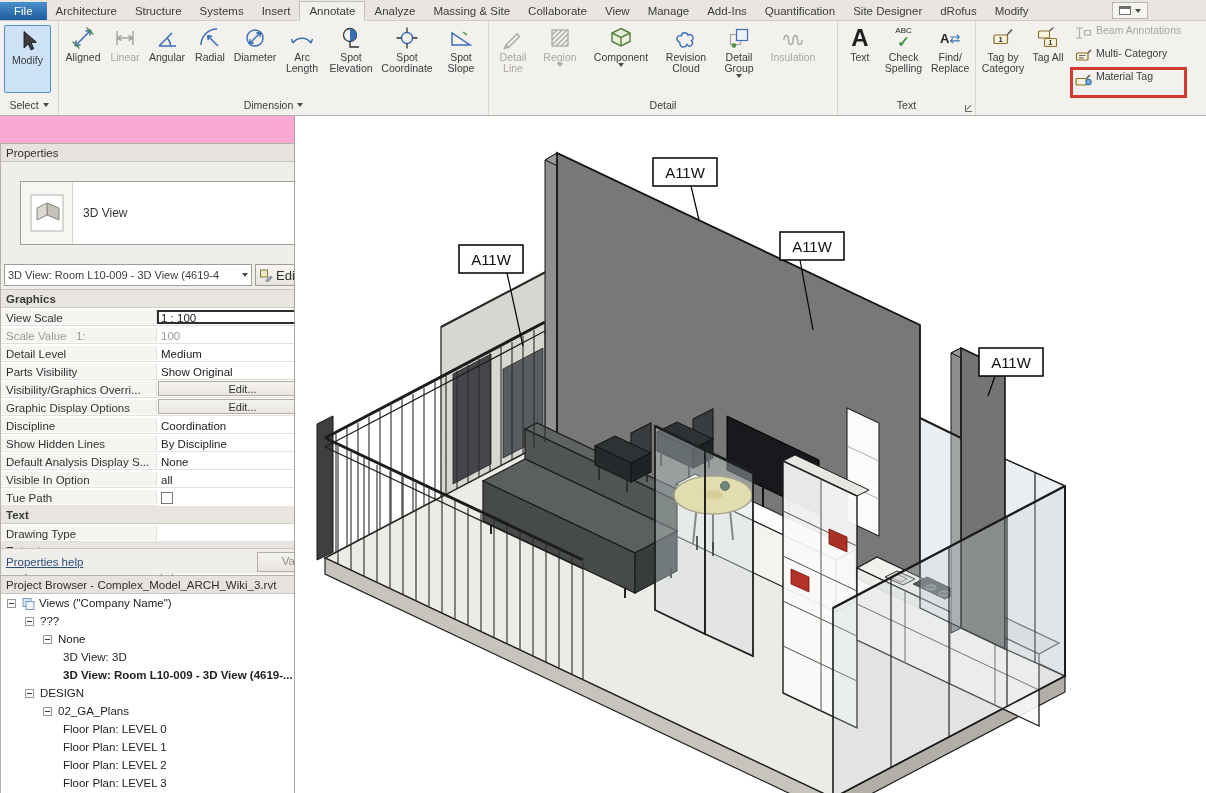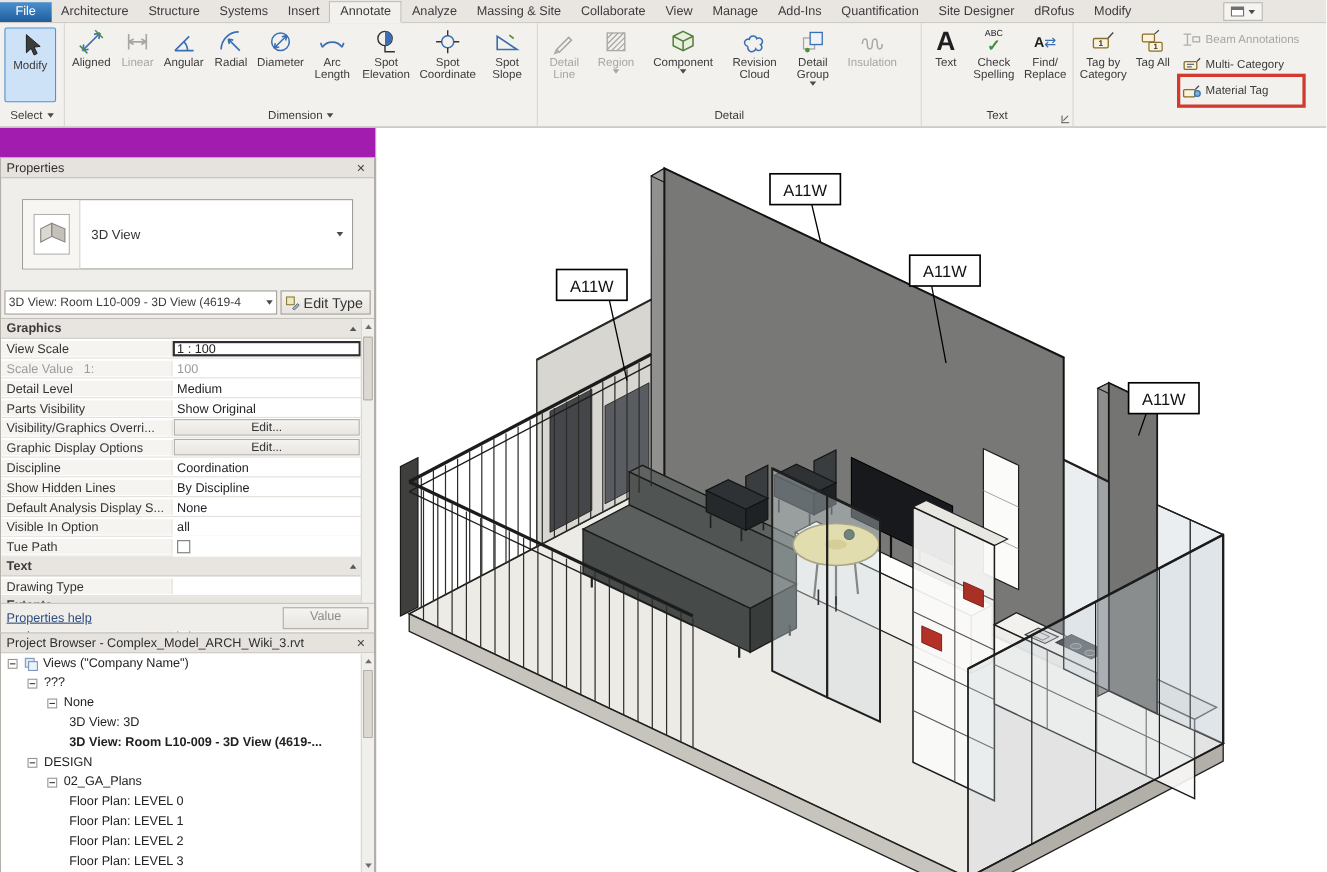--- a/index.html
+++ b/index.html
@@ -20,37 +20,37 @@
 .panel-body{height:75px;display:flex;align-items:flex-start;padding:2px 2px 0}
 .panel-label{height:18px;display:flex;align-items:center;justify-content:center;gap:4px;font-size:10.5px;color:#3b3b3b}
 .rbtn{display:flex;flex-direction:column;align-items:center;padding-top:3px;height:72px;border-radius:2px}
 .rbtn .rlabel{margin-top:2px;font-size:10.5px;line-height:11px;text-align:center;color:#3c3c3c;white-space:pre-line}
 .rbtn.disabled .rlabel{color:#a8a6a2}
 .rbtn.modify{background:#cde2f6;border:1px solid #4e94d4;width:47px;height:68px;margin:2px}
 .icon24{width:24px;height:24px;flex:none}
 .icon18{width:18px;height:18px;flex:none}
 .tri-down{width:0;height:0;border-left:3.5px solid transparent;border-right:3.5px solid transparent;border-top:4px solid #4a4a4a;display:inline-block}
 .tri-down.dim{border-top-color:#a8a6a2}
-.sbtn{display:flex;align-items:center;gap:4px;height:23px;padding:0 4px;font-size:10.5px;white-space:nowrap;color:#3c3c3c}
+.sbtn{display:flex;align-items:flex-start;gap:4px;height:23px;padding:0 4px;font-size:10.5px;white-space:nowrap;color:#3c3c3c}
 .sbtn.disabled{color:#a8a6a2}
 .tagcol{display:flex;flex-direction:column;margin-left:2px;margin-top:1px}
 .bigA{font-size:24px;font-weight:bold;color:#1f1f1f;line-height:24px}
 .abc-wrap{display:flex;flex-direction:column;align-items:center;height:24px}
 .abc{font-size:8px;font-weight:normal;color:#222;line-height:9px}
 .chk{color:#3f8f3f;font-size:15px;line-height:14px;font-weight:bold}
 .fr{display:flex;align-items:center;height:24px}
 .fr-a{font-size:13px;font-weight:bold;color:#1f1f1f}
 .fr-swap{font-size:13px;color:#3a6fb4}
 .launcher{position:absolute;right:3px;bottom:3px;width:7px;height:7px;border-left:1px solid #666;border-bottom:1px solid #666}
 .launcher::after{content:"";position:absolute;left:1px;bottom:1px;width:6px;height:1px;background:#666;transform:rotate(-45deg);transform-origin:left bottom}
 .mt-highlight{position:absolute;left:1070px;top:67px;width:117px;height:31px;border:3px solid #d33a2f;z-index:40;pointer-events:none}
 
 
 .main{position:absolute;left:0;top:116px;width:1206px;height:677px;display:flex}
-.leftcol{width:341px;height:677px;background:#a21caf;position:relative;flex:none}
+.leftcol{width:294px;height:677px;background:#f9a8d4;position:relative;flex:none}
 .canvas{position:relative;width:865px;height:677px;background:#fff;border-left:1px solid #a9a6a1}
 
 
 .palette{position:absolute;left:0;width:341px;background:#f0eeeb;border:1px solid #b3afa9}
 .pal-header{height:18px;background:#e6e3df;display:flex;align-items:center;padding:0 5px;font-size:11.5px;color:#2f2f2f;border-bottom:1px solid #c6c2bc}
 .pal-close{margin-left:auto;font-size:10px;color:#444;width:14px;text-align:center}
 .props{top:27px;height:432px}
 .browser{top:459px;height:218px}
 
 .typesel{margin:19px;height:64px;background:#fff;border:1px solid #a19d96;display:flex;align-items:center}

